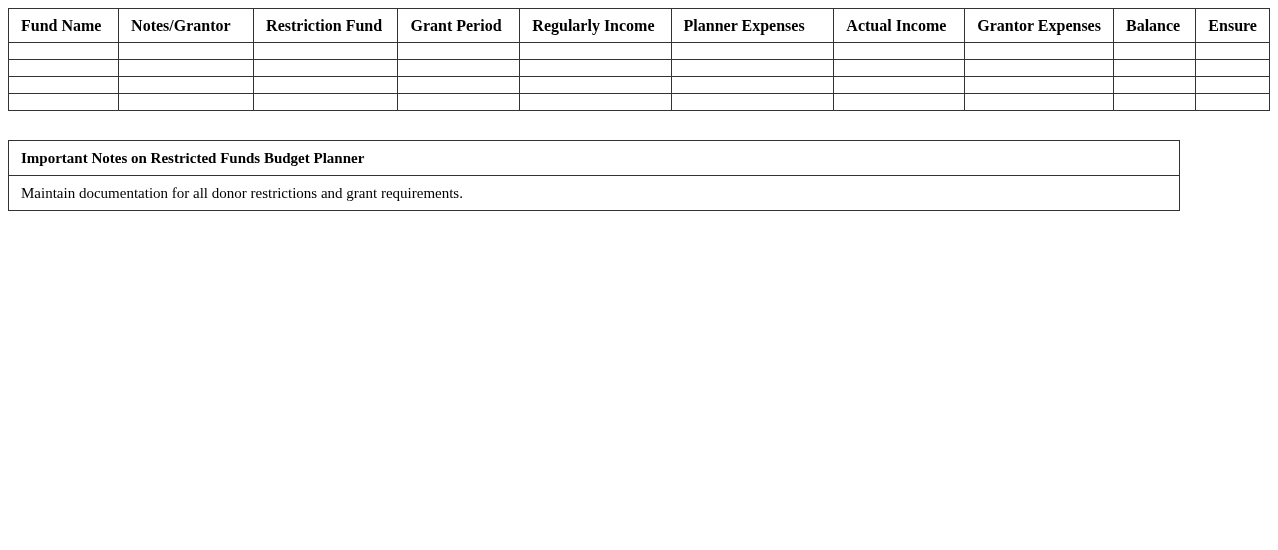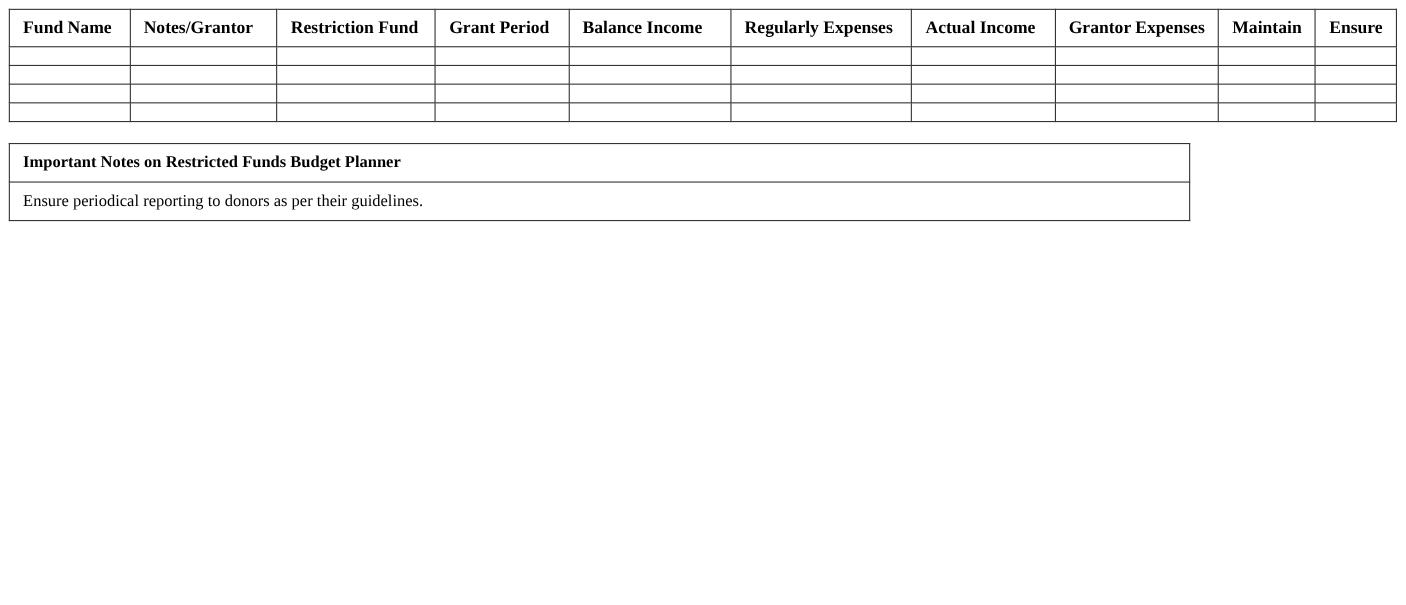--- a/index.html
+++ b/index.html
@@ -12,21 +12,21 @@
     .budget {
       position: absolute; left: 8px; top: 8px; width: 1262px;
     }
     .budget th, .budget td { border: 1px solid #333; }
     .budget th {
       font-weight: bold; font-size: 16px; text-align: left;
       height: 33px; padding: 0 12px; white-space: nowrap;
     }
     .budget td { height: 16px; padding: 0; }
     .notes {
-      position: absolute; left: 8px; top: 130px; width: 1074px;
+      position: absolute; left: 8px; top: 140px; width: 1172px;
     }
     .notes td {
       border: 1px solid #333; height: 34px; padding: 0 12px;
       font-size: 15px; text-align: left;
     }
     .notes td.title { font-weight: bold; }
   </style>
 </head>
 <body>
 
@@ -42,25 +42,25 @@
       <col style="width:145px">
       <col style="width:83px">
       <col style="width:68px">
   </colgroup>
   <thead>
     <tr>
       <th>Fund Name</th>
       <th>Notes/Grantor</th>
       <th>Restriction Fund</th>
       <th>Grant Period</th>
-      <th>Balance Income</th>
-      <th>Regularly Expenses</th>
+      <th>Regularly Income</th>
+      <th>Planner Expenses</th>
       <th>Actual Income</th>
       <th>Grantor Expenses</th>
-      <th>Maintain</th>
+      <th>Balance</th>
       <th>Ensure</th>
     </tr>
   </thead>
   <tbody>
     <tr>
       <td></td>
       <td></td>
       <td></td>
       <td></td>
       <td></td>
@@ -108,16 +108,16 @@
     </tr>
   </tbody>
 </table>
 
 <table class="notes">
   <tbody>
     <tr>
       <td class="title">Important Notes on Restricted Funds Budget Planner</td>
     </tr>
     <tr>
-      <td>Ensure periodical reporting to donors as per their guidelines.</td>
+      <td>Maintain documentation for all donor restrictions and grant requirements.</td>
     </tr>
   </tbody>
 </table>
 
 </body></html>

